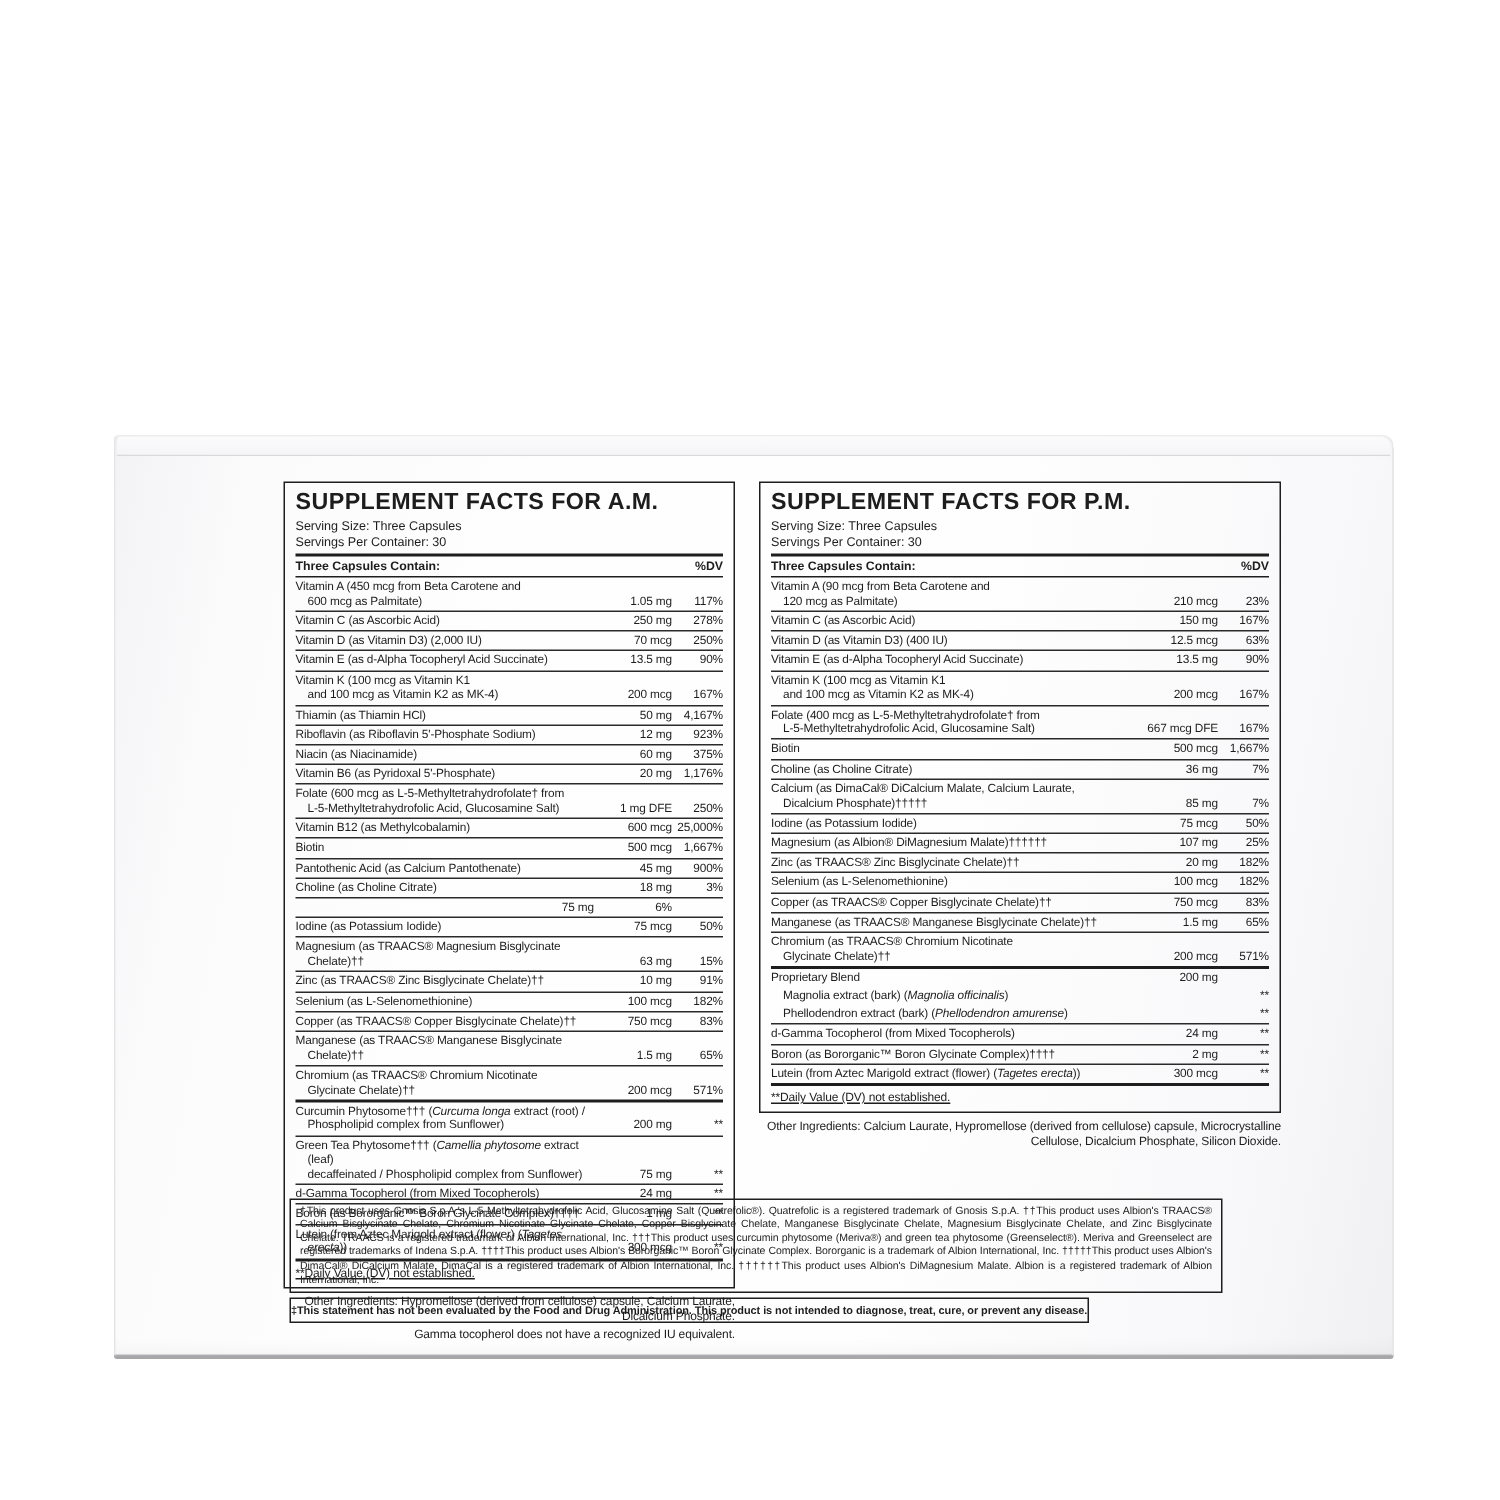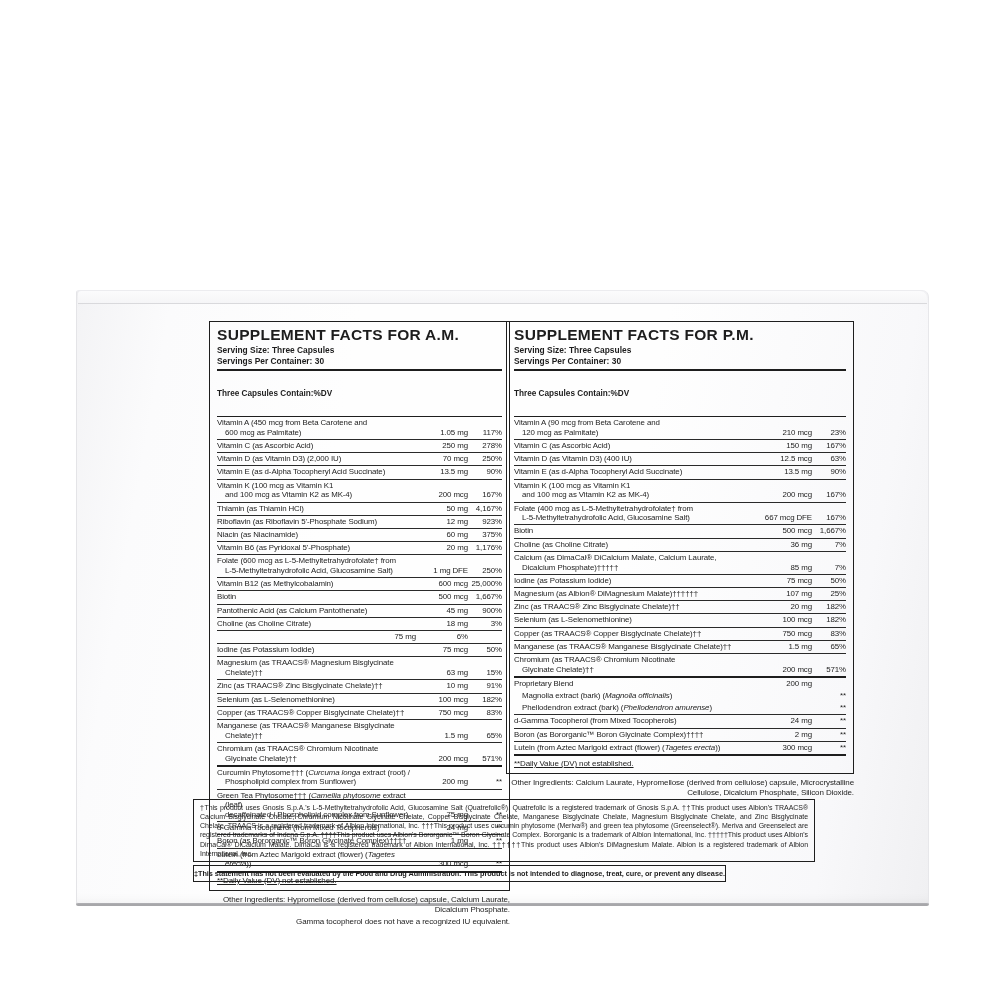--- a/index.html
+++ b/index.html
@@ -25,34 +25,34 @@
   }
   .card-flap {
     position: absolute; top: 0; left: 1px; right: 1px; height: 12px;
     background: linear-gradient(#fbfbfc, #f5f5f7);
     border-bottom: 1px solid #d9d9dc;
     border-radius: 3px 7px 0 0;
   }
 
   
   .panel-col { position: absolute; top: 30px; }
-  .panel-col.am { left: 132px; width: 301px; }
+  .panel-col.am { left: 112px; width: 301px; }
   .panel-col.pm { left: 429px; width: 348px; }
 
   .panel-box { border: 1.5px solid #1e1e1e; padding: 5px 7px 4px; }
   .panel-title {
     margin: 0 0 2px; font-size: 15.5px; font-weight: bold;
     letter-spacing: 0.3px; line-height: 1.05; white-space: nowrap;
   }
-  .serving { font-size: 8.4px; line-height: 10.4px; font-weight: bold; }
+  .serving { font-size: 8.4px; line-height: 10.4px; }
 
   .thead {
-    display: flex; align-items: baseline;
+    display: flex; justify-content: space-between; align-items: baseline;
     border-top: 2px solid #1e1e1e; border-bottom: 1px solid #1e1e1e;
-    margin-top: 3px; padding: 18px 0; font-size: 8.2px; font-weight: bold;
+    margin-top: 3px; padding: 2px 0; font-size: 8.2px; font-weight: bold;
   }
 
   .row {
     display: grid; grid-template-columns: 1fr 52px 34px;
     align-items: end; border-top: 1px solid #2a2a2a;
     padding: 1px 0 1.5px;
     font-size: 7.9px; line-height: 9.7px; letter-spacing: -0.1px;
   }
   .row.thick { border-top-width: 2.5px; border-top-color: #1e1e1e; }
   .row.noline { border-top: none; }

